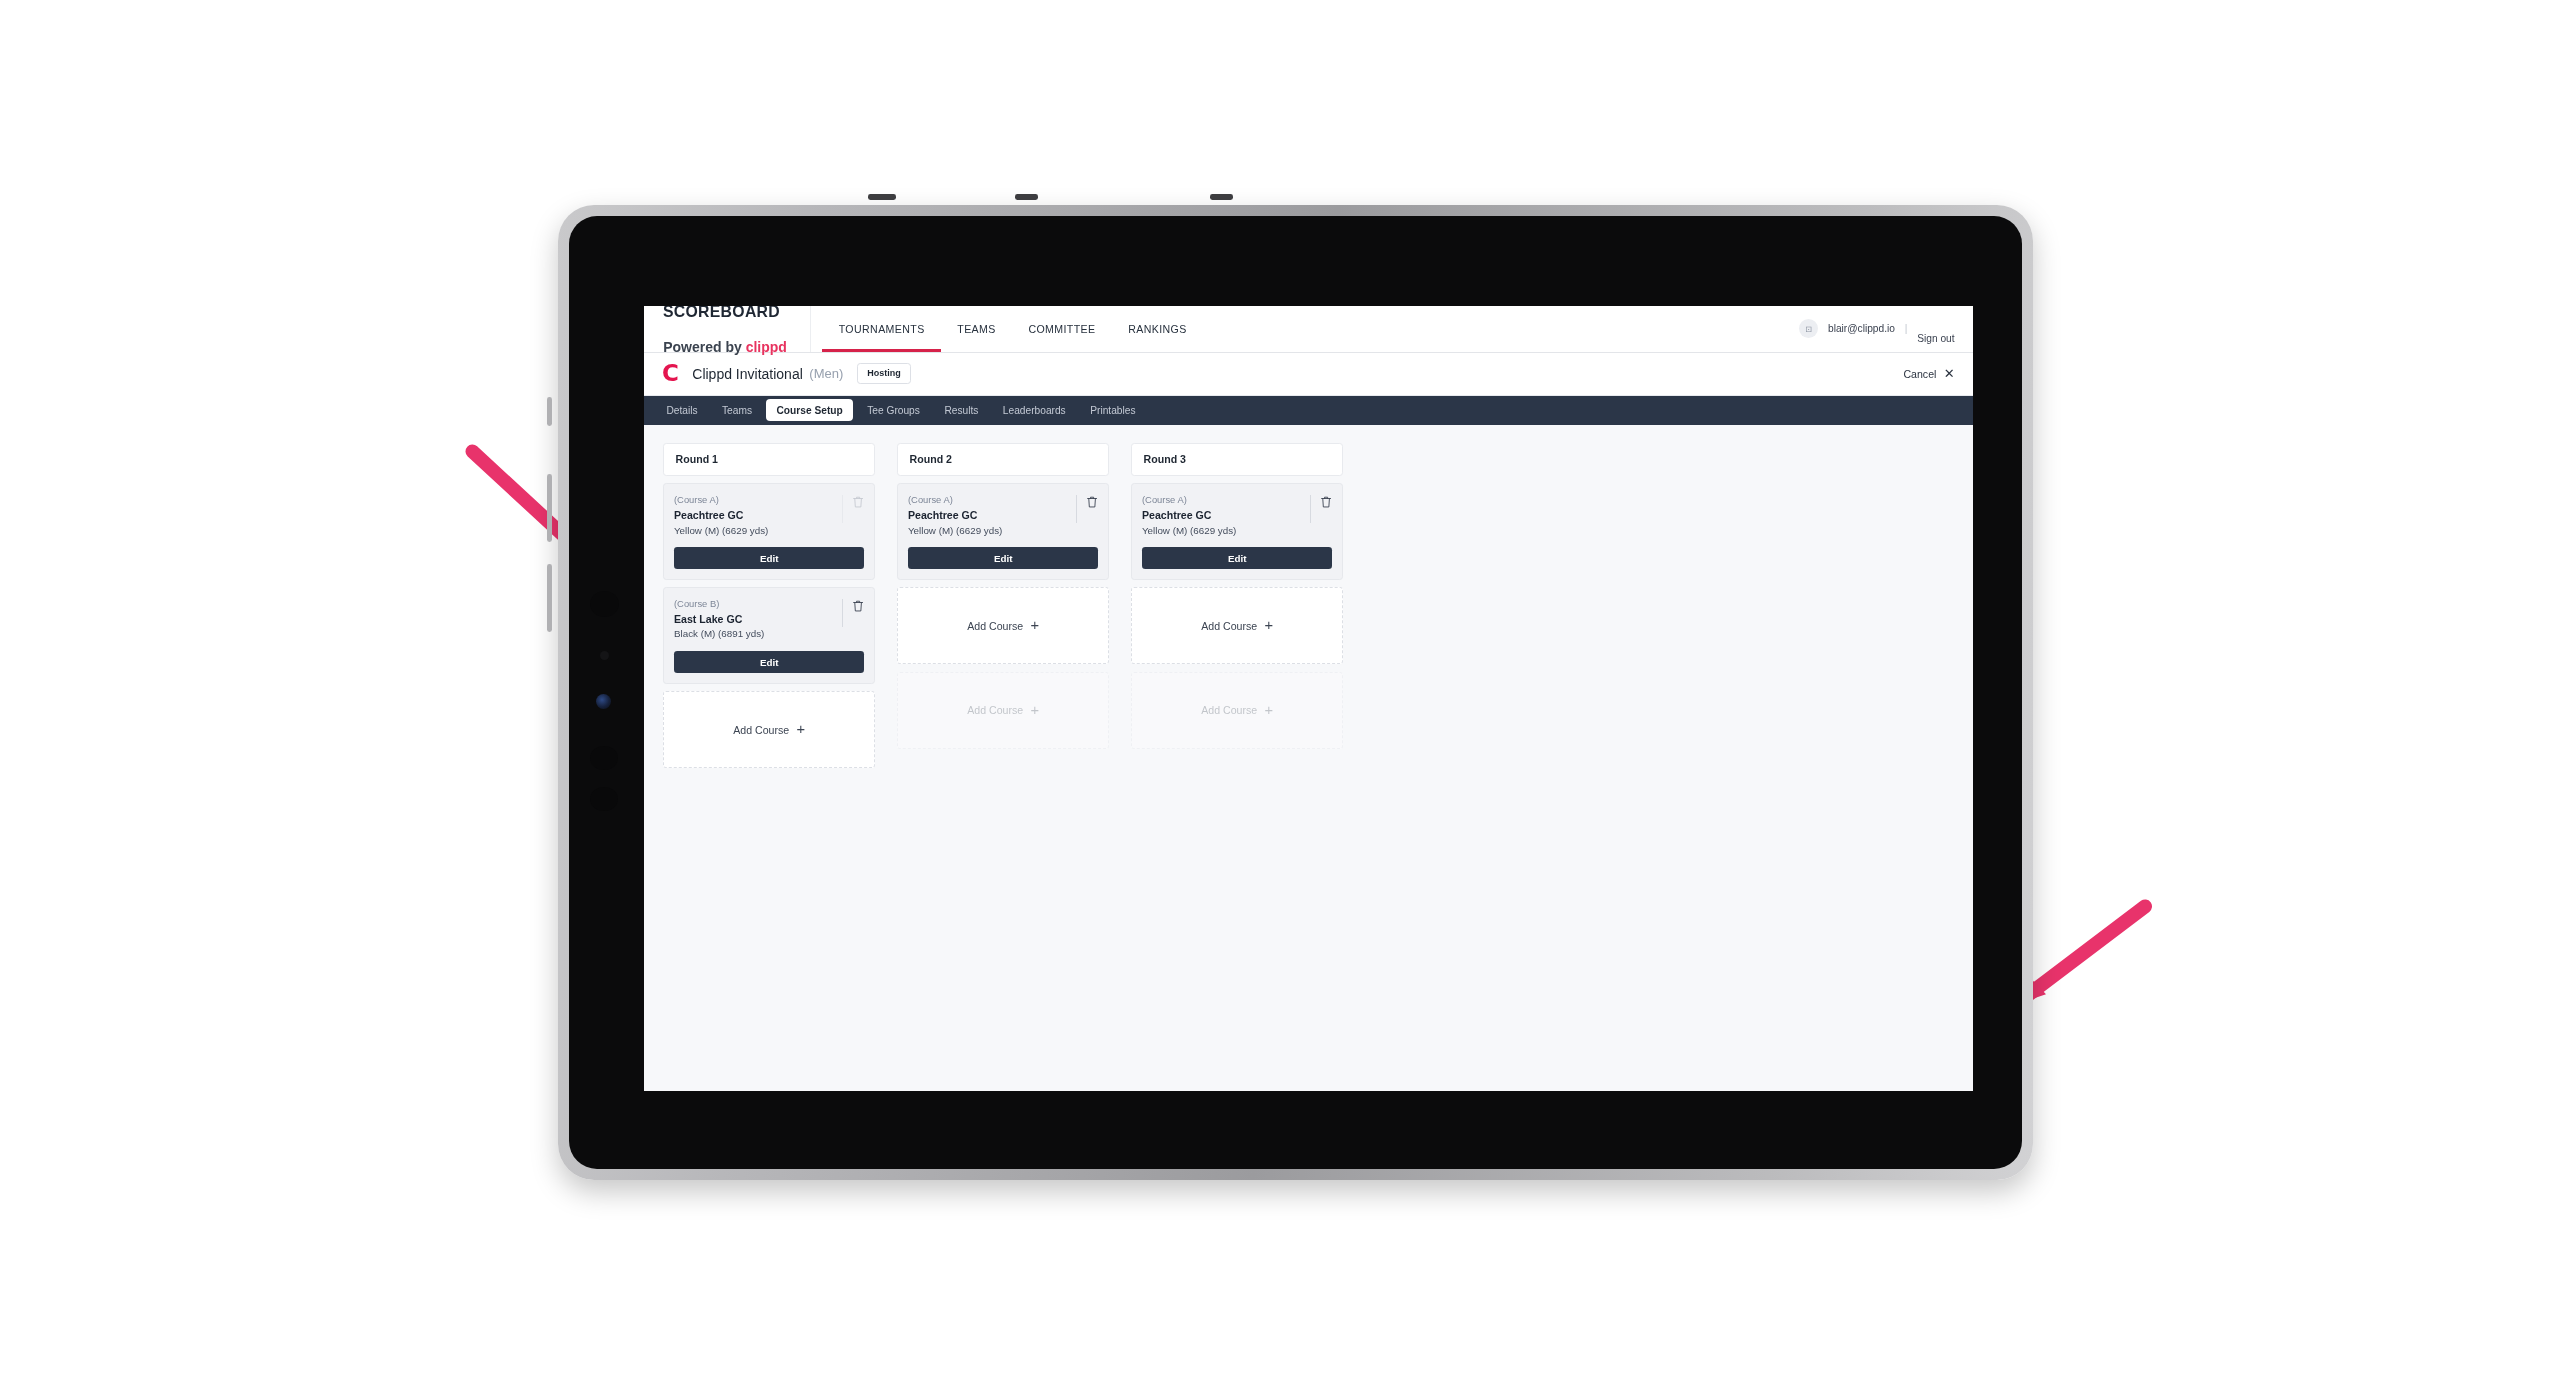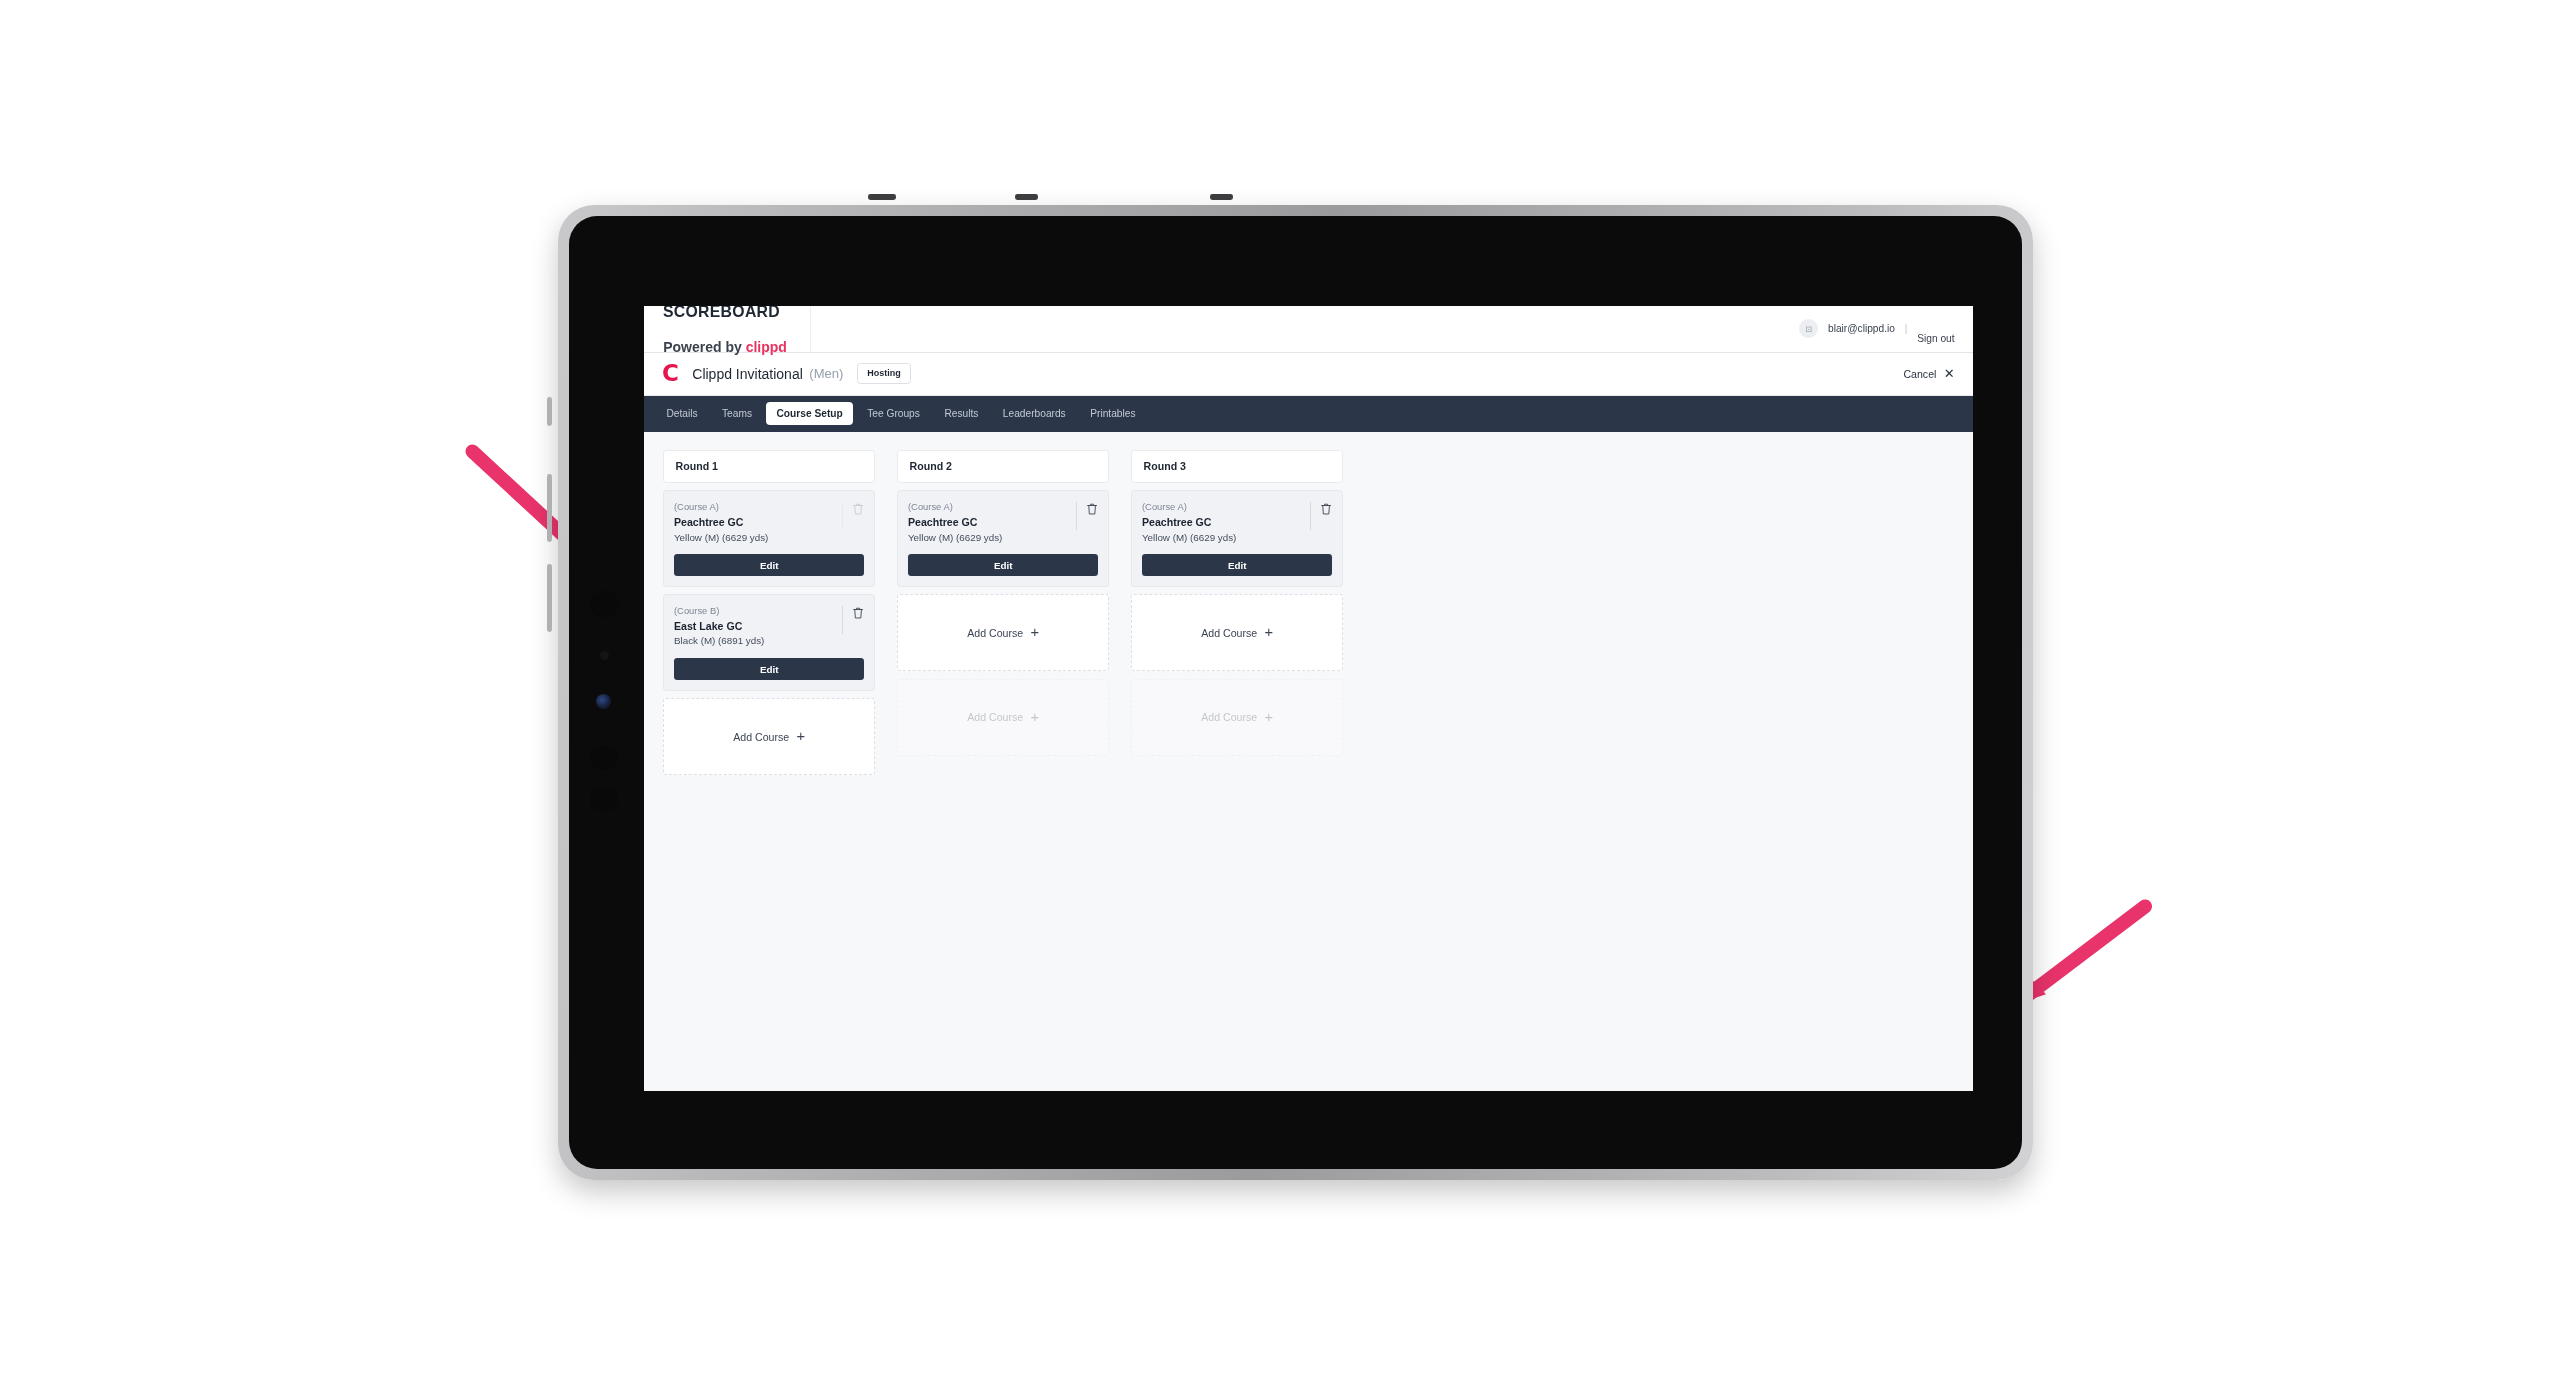--- a/index.html
+++ b/index.html
@@ -140,21 +140,21 @@
   }
   .cancel-btn {
     margin-left: auto; display: flex; align-items: center; gap: 7.3px;
     font-size: 10.6px; color: #2b3340; cursor: pointer;
   }
   .cancel-x { font-size: 13px; line-height: 1; }
 
   
   .subtabs {
     display: flex; align-items: center; gap: 3.3px;
-    height: 36px; background: #2b3648; padding: 0 12.2px;
+    height: 29px; background: #2b3648; padding: 0 12.2px;
   }
   .subtab {
     padding: 5.7px 10.6px; font-size: 10.2px; color: #c3c9d4;
     border-radius: 4.1px; cursor: pointer; white-space: nowrap;
   }
   .subtab.active { background: #ffffff; color: #1e2631; font-weight: 600; }
 
   
   .content {
     display: flex; gap: 22px; padding: 18px 19.6px;
@@ -235,20 +235,34 @@
       <div class="viewport">
 
         <div class="topbar">
           <div class="brand">
             <div class="brand-word">SCOREBOARD</div>
             <div class="brand-sub">
               <span>Powered by </span><em>clippd</em>
             </div>
           </div>
 
+          <div class="topnav">
+            <div class="topnav-item active">
+              <span>TOURNAMENTS</span>
+            </div>
+            <div class="topnav-item">
+              <span>TEAMS</span>
+            </div>
+            <div class="topnav-item">
+              <span>COMMITTEE</span>
+            </div>
+            <div class="topnav-item">
+              <span>RANKINGS</span>
+            </div>
+          </div>
 
           <div class="topbar-right">
             <div class="avatar">
               <span>⊡</span>
             </div>
             <span>blair@clippd.io</span>
             <span class="sep">|</span>
             <span class="signout">Sign out</span>
           </div>
         </div>

